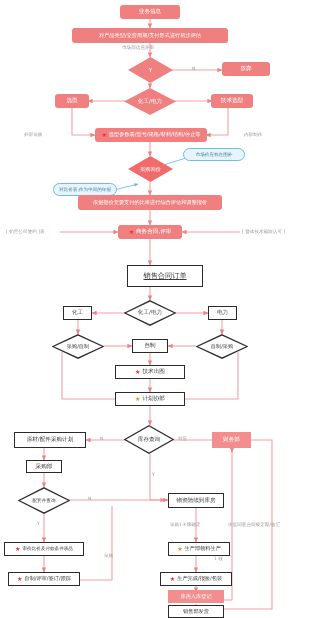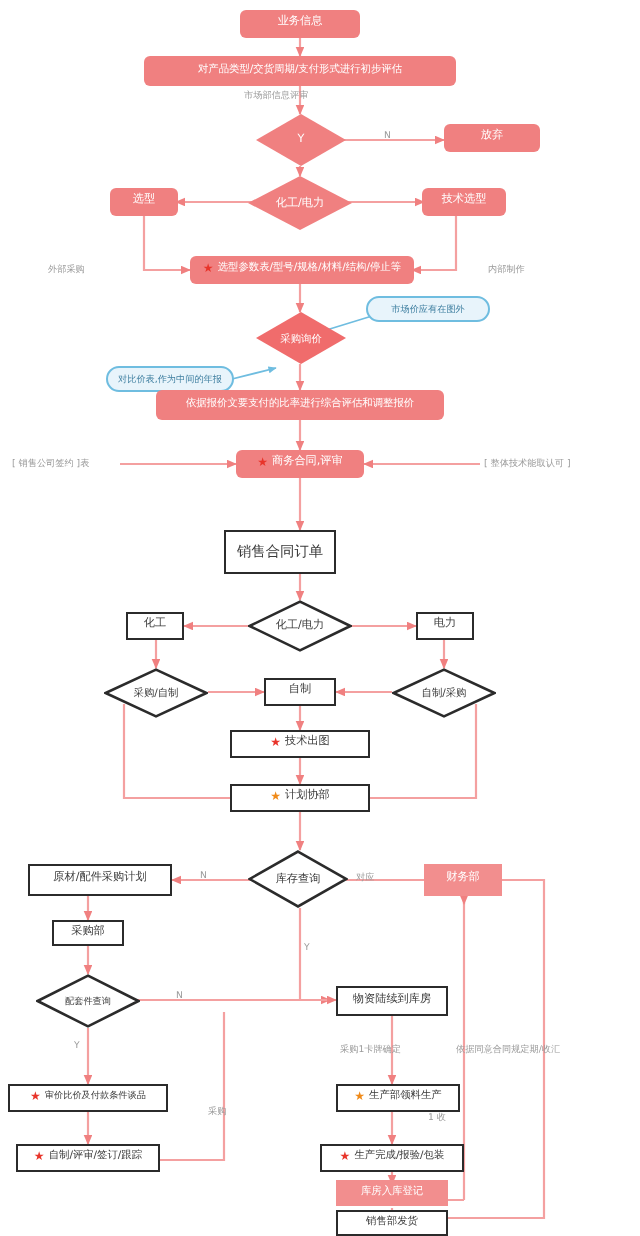--- a/index.html
+++ b/index.html
@@ -190,21 +190,21 @@
 <div class="node pink t55" style="left:78px;top:195px;width:144px;height:15px;">依据报价文要支付的比率进行综合评估和调整报价</div>
 
 <div class="edgelbl t5" style="left:6px;top:229px;">[ 销售公司签约 ]表</div>
 <div class="edgelbl t5" style="left:242px;top:229px;">[ 整体技术能取认可 ]</div>
 
 <div class="node pink t6" style="left:118px;top:225px;width:64px;height:14px;gap:2px;">
   <span class="star">★</span>
   <span>商务合同,评审</span>
 </div>
 
-<div class="node wbox t8" style="left:112px;top:265px;width:56px;height:22px;">销售合同订单</div>
+<div class="node wbox t8" style="left:127px;top:265px;width:76px;height:22px;text-decoration:underline;">销售合同订单</div>
 
 <div class="dia" style="left:124px;top:300px;width:52px;height:26px;">
   <svg class="dshape" viewBox="0 0 52 26">
       <polygon points="26,0.8 51.2,13 26,25.2 0.8,13" fill="#ffffff" stroke="#2b2b2b" stroke-width="1.3"></polygon>
     </svg>
   <span class="dlabel t6" style="color:#3a3a3a">化工/电力</span>
 </div>
 
 <div class="node wbox t6" style="left:63px;top:306px;width:29px;height:14px;">化工</div>
 <div class="node wbox t6" style="left:208px;top:306px;width:29px;height:14px;">电力</div>

